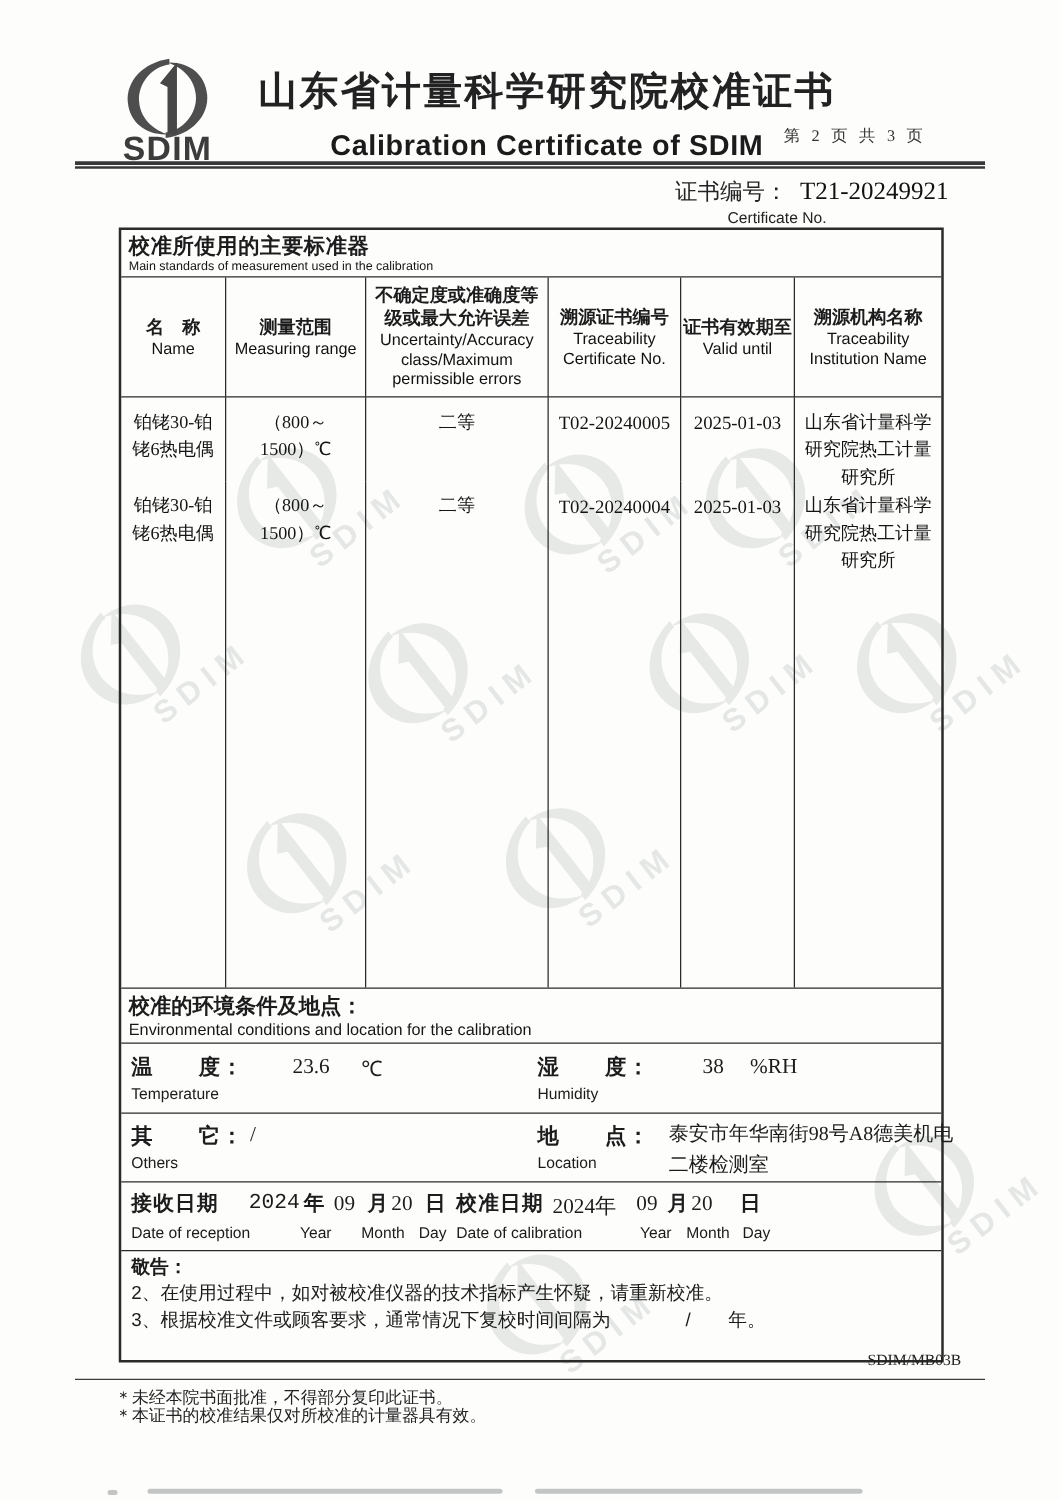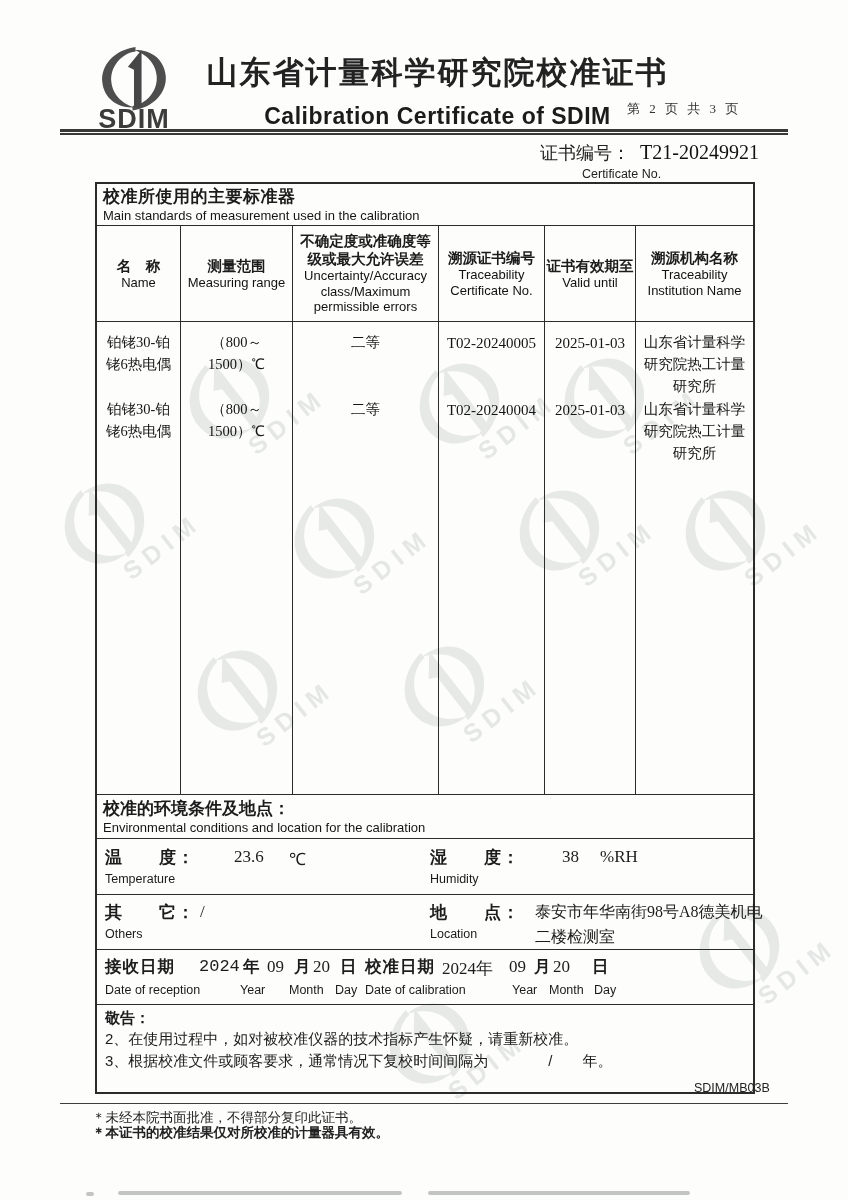--- a/index.html
+++ b/index.html
@@ -29,21 +29,21 @@
 
   
   .wm { position:absolute; width:160px; height:150px; transform:rotate(-38deg); opacity:0.85; pointer-events:none; }
   .wm svg { display:block; }
   .wm span { display:block; font-weight:700; font-size:25px; letter-spacing:7px; color:#e0e4e1; margin:-4px 0 0 38px; }
 
   
   .tbl { position:absolute; left:95px; top:182px; width:660px; border:2px solid #2b2b2b; background:transparent; }
   .tbl-title { border-bottom:1.5px solid #2b2b2b; padding:1px 6px 2px; }
   .tbl-title-cn { font-size:17px; font-weight:700; letter-spacing:0.5px; }
-  .tbl-title-en { font-size:13px; color:#151515; }
+  .tbl-title-en { font-size:10px; color:#151515; }
 
   .grid { display:grid; grid-template-columns:84px 112px 146px 106px 91px 1fr; }
   .cell { border-right:1.5px solid #2b2b2b; }
   .cell:last-child { border-right:none; }
 
   .h-cell { height:96px; border-bottom:1.5px solid #2b2b2b; display:flex; flex-direction:column;
             justify-content:center; align-items:center; text-align:center; padding:2px 1px; }
   .h-cn { font-size:14.5px; font-weight:600; line-height:18px; }
   .h-en { font-size:13px; line-height:15.5px; color:#111; }
 
@@ -67,22 +67,22 @@
   .abs { position:absolute; white-space:nowrap; }
   .loc-val { font-family:Liberation Serif, serif; font-size:16px; line-height:25px; width:238px; white-space:normal; }
 
   .notice { border-top:1.5px solid #2b2b2b; padding:3px 8px 0; height:88px; }
   .notice-title { font-size:15px; font-weight:700; line-height:20px; }
   .notice-line { font-size:15px; line-height:21.5px; white-space:pre-wrap; }
 
   
   .rule-footer { position:absolute; left:60px; top:1103px; width:728px; border-top:1.5px solid #3d3d3d; }
   .footnote { position:absolute; left:92px; font-family:"Liberation Serif", serif; font-size:13.5px; color:#222; white-space:nowrap; }
-  .fn1 { top:1109px; } .fn2 { top:1124px;font-weight:bold; }
-  .form-code { position:absolute; left:694px; top:1081px; font-family:Liberation Sans, sans-serif; font-size:12.5px; color:#222; }
+  .fn1 { top:1109px; } .fn2 { top:1124px; }
+  .form-code { position:absolute; left:694px; top:1081px; font-family:Liberation Serif, serif; font-size:12.5px; color:#222; }
 
   .band { position:absolute; height:4px; background:#c3c5c5; border-radius:2px; }
 </style>
 </head>
 <body>
 
 <div class="page">
 
   <div class="wm" style="left:190px; top:330px;">
     <svg width="104" height="88" viewBox="0 0 100 90">

